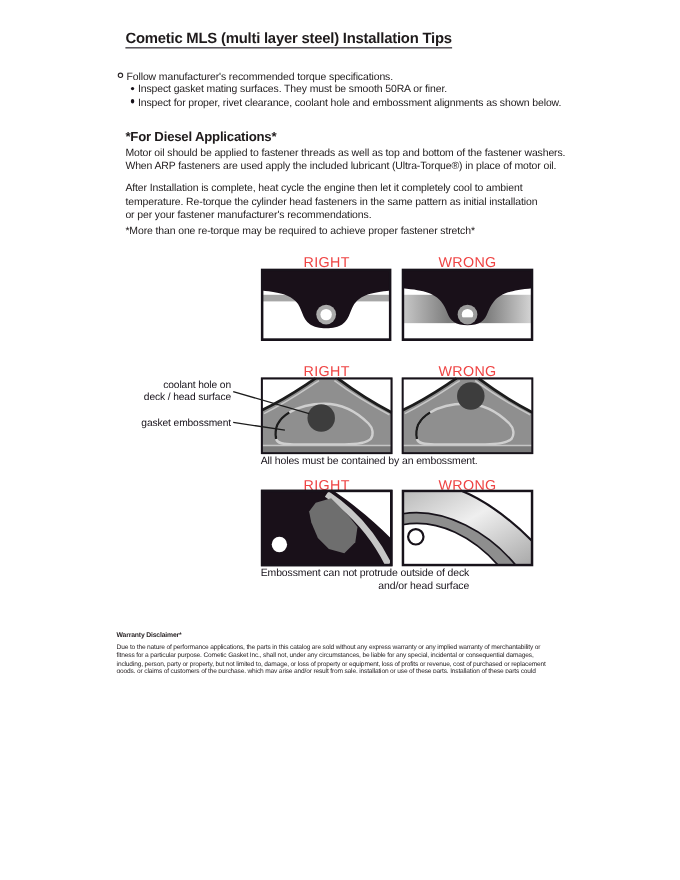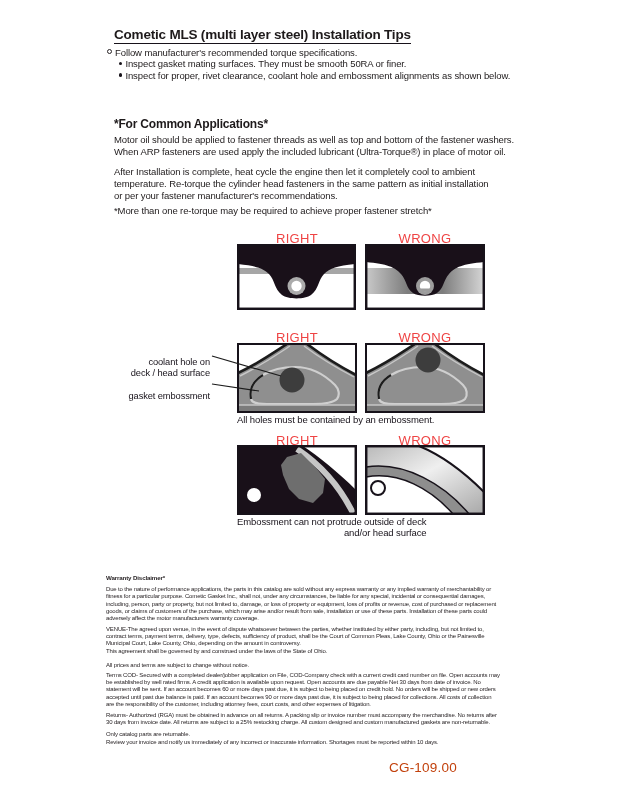--- a/index.html
+++ b/index.html
@@ -1,40 +1,40 @@
 <!DOCTYPE html>
 <html><head>
 <meta charset="utf-8">
 <style>
   html,body{margin:0;padding:0;background:#ffffff;}
   #page{
-    position:relative;width:618px;height:800px;background:#ffffff;overflow:hidden;
+    position:relative;width:618px;height:612px;background:#ffffff;overflow:hidden;
     font-family:"Liberation Sans", sans-serif;color:#1e1a1b;
   }
   .abs{position:absolute;}
   
   .doc-title{
     left:114px;top:27px;font-size:13.5px;font-weight:bold;letter-spacing:-0.2px;
     border-bottom:1.6px solid #17121a;padding-bottom:1px;white-space:nowrap;
   }
-  .bullets{left:107px;top:47px;font-size:9.5px;letter-spacing:-0.1px;line-height:11.4px;white-space:nowrap;}
+  .bullets{left:107px;top:65px;font-size:9.5px;letter-spacing:-0.1px;line-height:11.4px;white-space:nowrap;}
   .bullet-row{display:flex;align-items:baseline;}
   .bullet-row.sub{margin-left:12px;}
   .b-dot{width:3px;height:3px;border:1px solid #2a2527;border-radius:50%;display:inline-block;
          margin-right:3px;flex:0 0 auto;transform:translateY(-2px);}
   .b-fill{width:3.4px;height:3.4px;background:#17121a;border-radius:50%;display:inline-block;
           margin-right:3px;flex:0 0 auto;transform:translateY(-2px);}
   .h2{left:114px;top:117px;font-size:12px;font-weight:bold;letter-spacing:-0.2px;}
   .para{left:114px;font-size:9.5px;letter-spacing:-0.1px;line-height:12.2px;white-space:pre-line;}
   .p1{top:134px;} .p2{top:166px;} .p3{top:205px;}
   
   .rw-label{width:120px;text-align:center;font-size:13px;letter-spacing:0.3px;color:#ef4444;}
   .cap{font-size:9.5px;letter-spacing:-0.1px;line-height:10.5px;color:#17121a;white-space:pre-line;}
   .ann{width:122px;text-align:right;font-size:9.3px;letter-spacing:-0.1px;line-height:10.5px;
-       color:#17121a;white-space:pre-line;margin-top:12px;}
+       color:#17121a;white-space:pre-line;}
   .panel{display:block;}
   #leader-overlay{left:0;top:0;pointer-events:none;}
   
   .legal{left:106px;top:574px;width:446px;font-size:6px;letter-spacing:-0.15px;line-height:7.2px;color:#2a2527;}
   .legal .lg-h{font-weight:bold;margin:0 0 5px 0;font-size:6.2px;}
   .legal p{margin:0;white-space:pre-line;}
   .mb1{margin-bottom:3.8px!important;} .mb2{margin-bottom:7px!important;}
   .mb3{margin-bottom:3px!important;}  .mb4{margin-bottom:4px!important;}
   .mb5{margin-bottom:5px!important;}
   .page-code{left:389px;top:760px;font-size:13.5px;letter-spacing:0.2px;color:#c2410c;}
@@ -54,21 +54,21 @@
     <div class="bullet-row sub">
       <span class="b-fill"></span>
       <span>Inspect gasket mating surfaces.  They must be smooth 50RA or finer.</span>
     </div>
     <div class="bullet-row sub">
       <span class="b-fill"></span>
       <span>Inspect for proper, rivet clearance, coolant hole and embossment alignments as shown below.</span>
     </div>
   </div>
 
-  <div class="abs h2">*For Common Applications*</div>
+  <div class="abs h2">*For Diesel Applications*</div>
   <div class="abs para p1">Motor oil should be applied to fastener threads as well as top and bottom of the fastener washers.
 When ARP fasteners are used apply the included lubricant (Ultra-Torque®) in place of motor oil.</div>
   <div class="abs para p2">After Installation is complete, heat cycle the engine then let it completely cool to ambient
 temperature. Re-torque the cylinder head fasteners in the same pattern as initial installation
 or per your fastener manufacturer's recommendations.</div>
   <div class="abs para p3">*More than one re-torque may be required to achieve proper fastener stretch*</div>
 
   <div class="abs rw-label" style="left:237px;top:231px;">RIGHT</div>
   <div class="abs rw-label" style="left:365px;top:231px;">WRONG</div>
 

